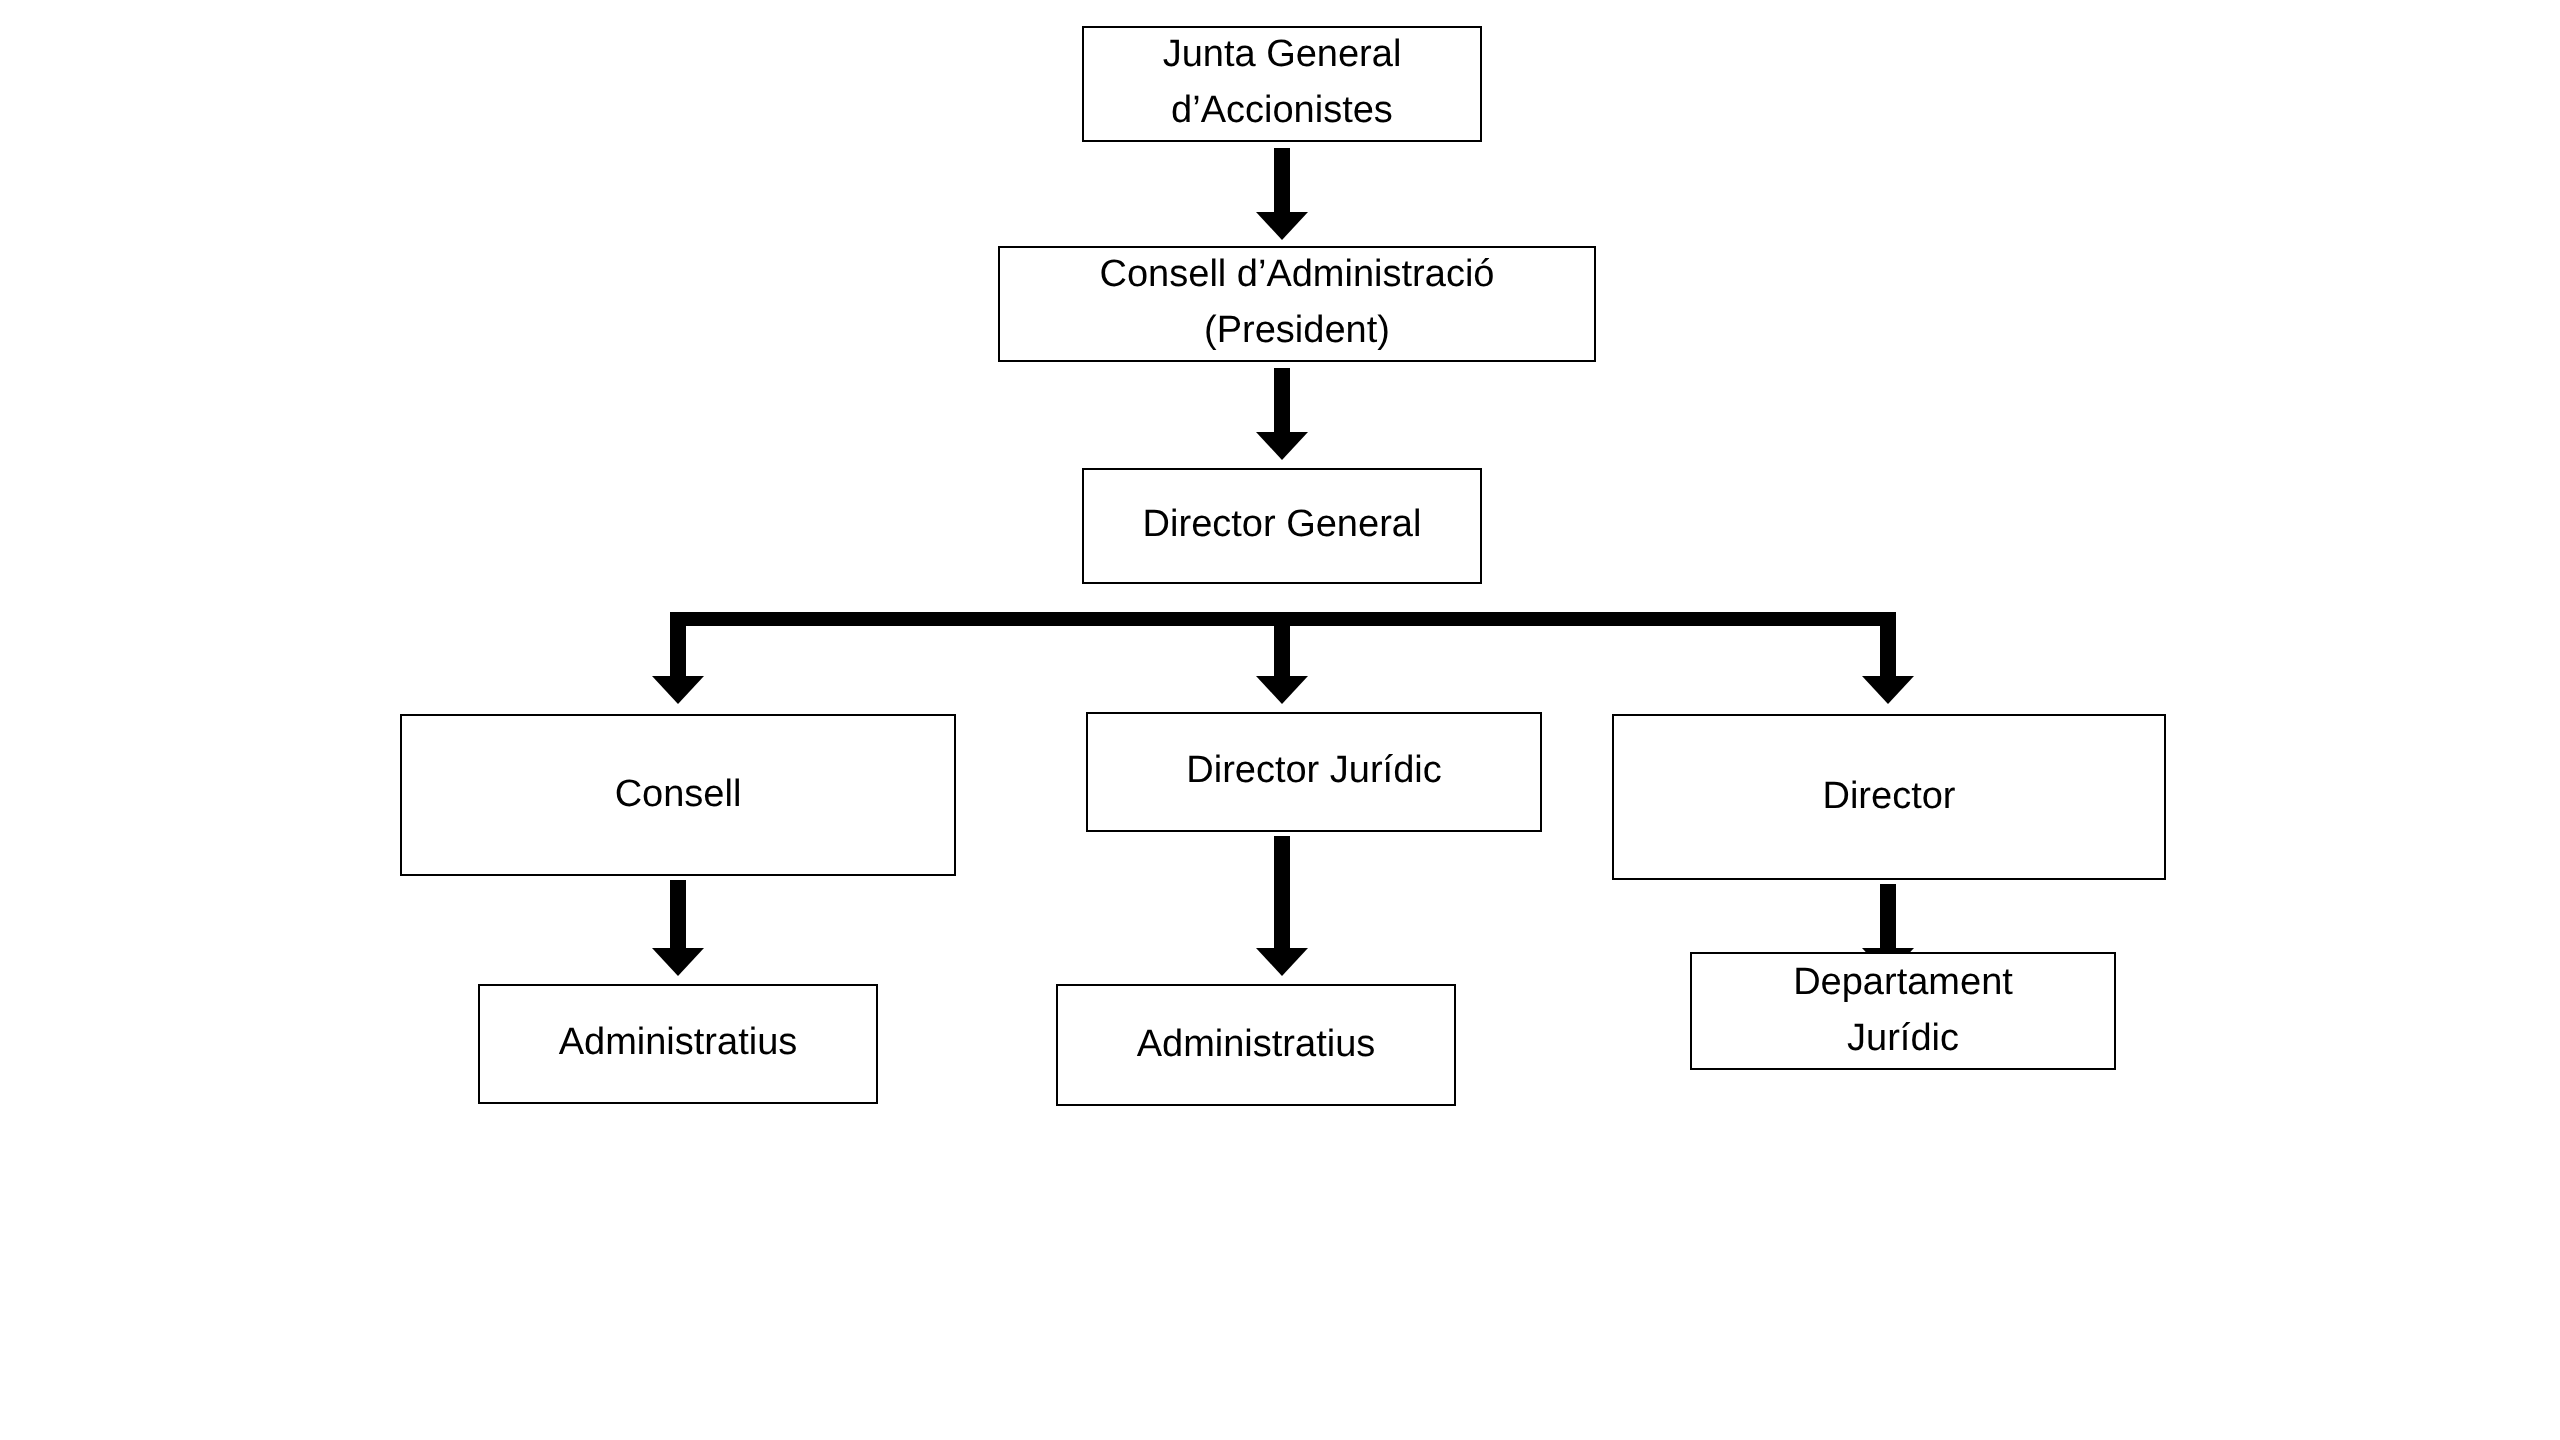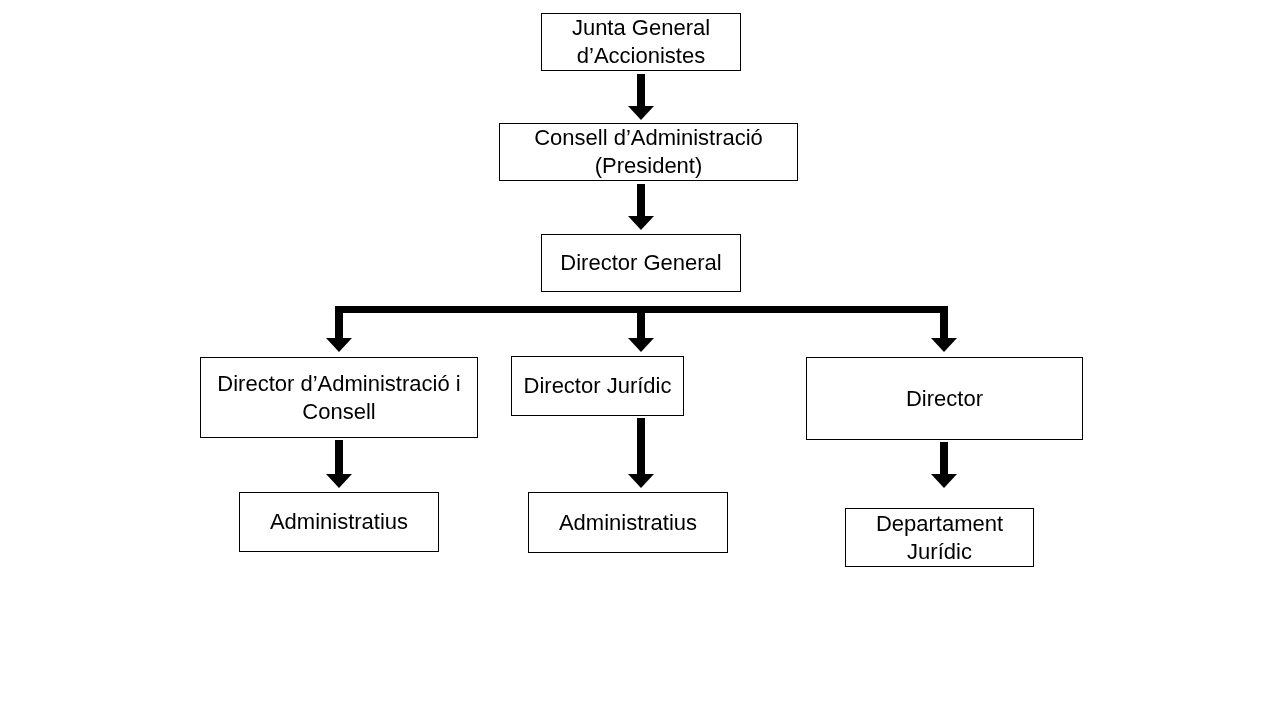--- a/index.html
+++ b/index.html
@@ -26,21 +26,21 @@
     position: absolute;
     box-sizing: border-box;
     background: #ffffff;
     border: 1.5px solid #000000;
     display: flex;
     flex-direction: column;
     align-items: center;
     justify-content: center;
     text-align: center;
     color: #000000;
-    font-size: 22px;
+    font-size: 19px;
     line-height: 28px;
   }
   .node .ln {
     display: block;
     white-space: nowrap;
   }
 </style>
 </head>
 <body>
 
@@ -101,38 +101,37 @@
   <div class="node" style="left:499px; top:123px; width:299px; height:58px">
     <span class="ln">Consell d’Administració</span>
     <span class="ln">(President)</span>
   </div>
 
   <div class="node" style="left:541px; top:234px; width:200px; height:58px">
     <span class="ln">Director General</span>
   </div>
 
   <div class="node" style="left:200px; top:357px; width:278px; height:81px">
-    <span class="ln">Director d’Administració i</span>
     <span class="ln">Consell</span>
   </div>
 
-  <div class="node" style="left:511px; top:356px; width:173px; height:60px">
+  <div class="node" style="left:543px; top:356px; width:228px; height:60px">
     <span class="ln">Director Jurídic</span>
   </div>
 
   <div class="node" style="left:806px; top:357px; width:277px; height:83px">
     <span class="ln">Director</span>
   </div>
 
   <div class="node" style="left:239px; top:492px; width:200px; height:60px">
     <span class="ln">Administratius</span>
   </div>
 
   <div class="node" style="left:528px; top:492px; width:200px; height:61px">
     <span class="ln">Administratius</span>
   </div>
 
-  <div class="node" style="left:845px; top:508px; width:189px; height:59px">
+  <div class="node" style="left:845px; top:476px; width:213px; height:59px">
     <span class="ln">Departament</span>
     <span class="ln">Jurídic</span>
   </div>
 
 </div>
 
 </body></html>

